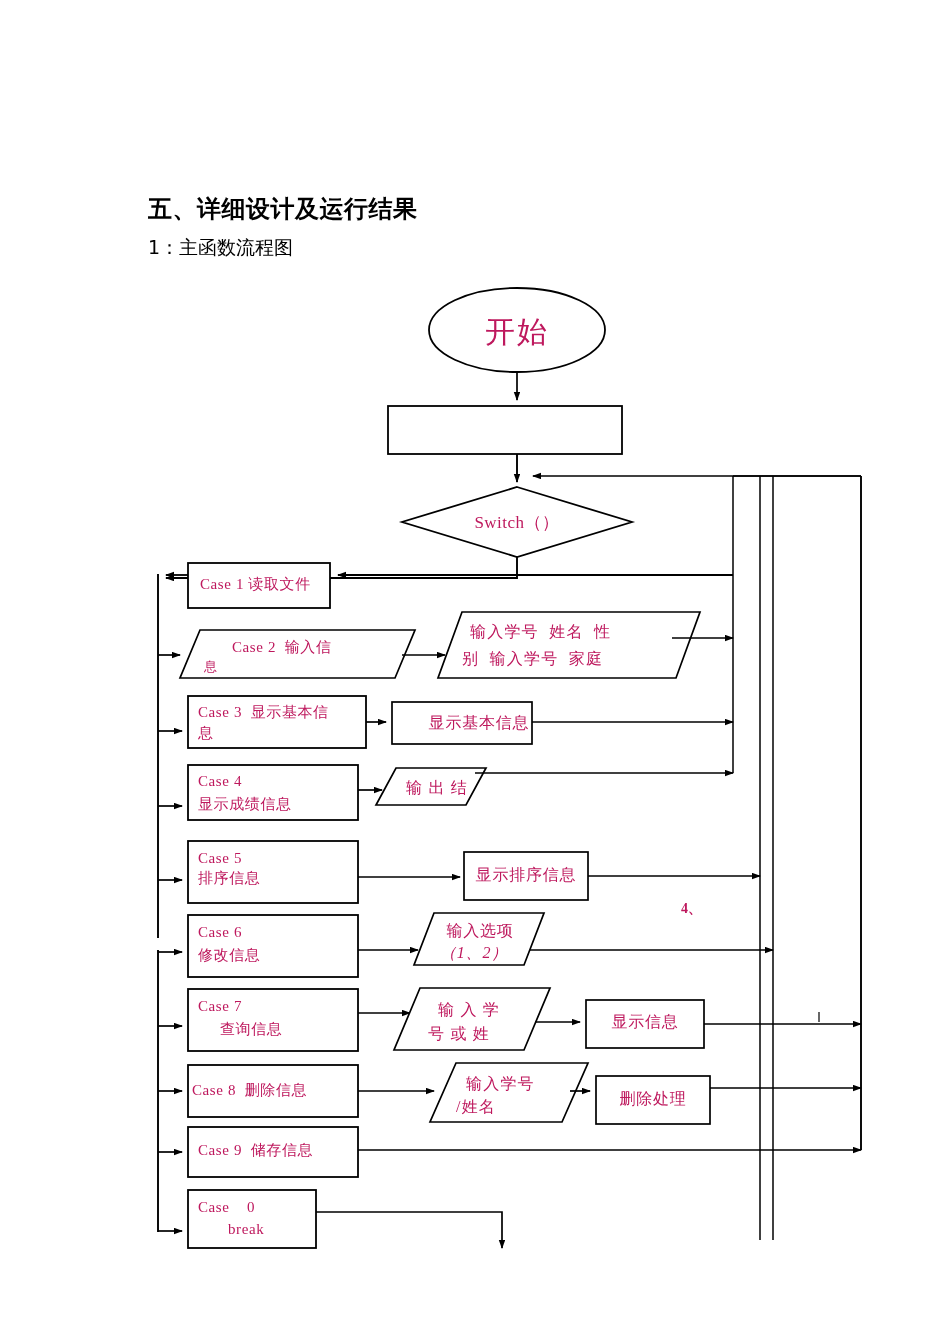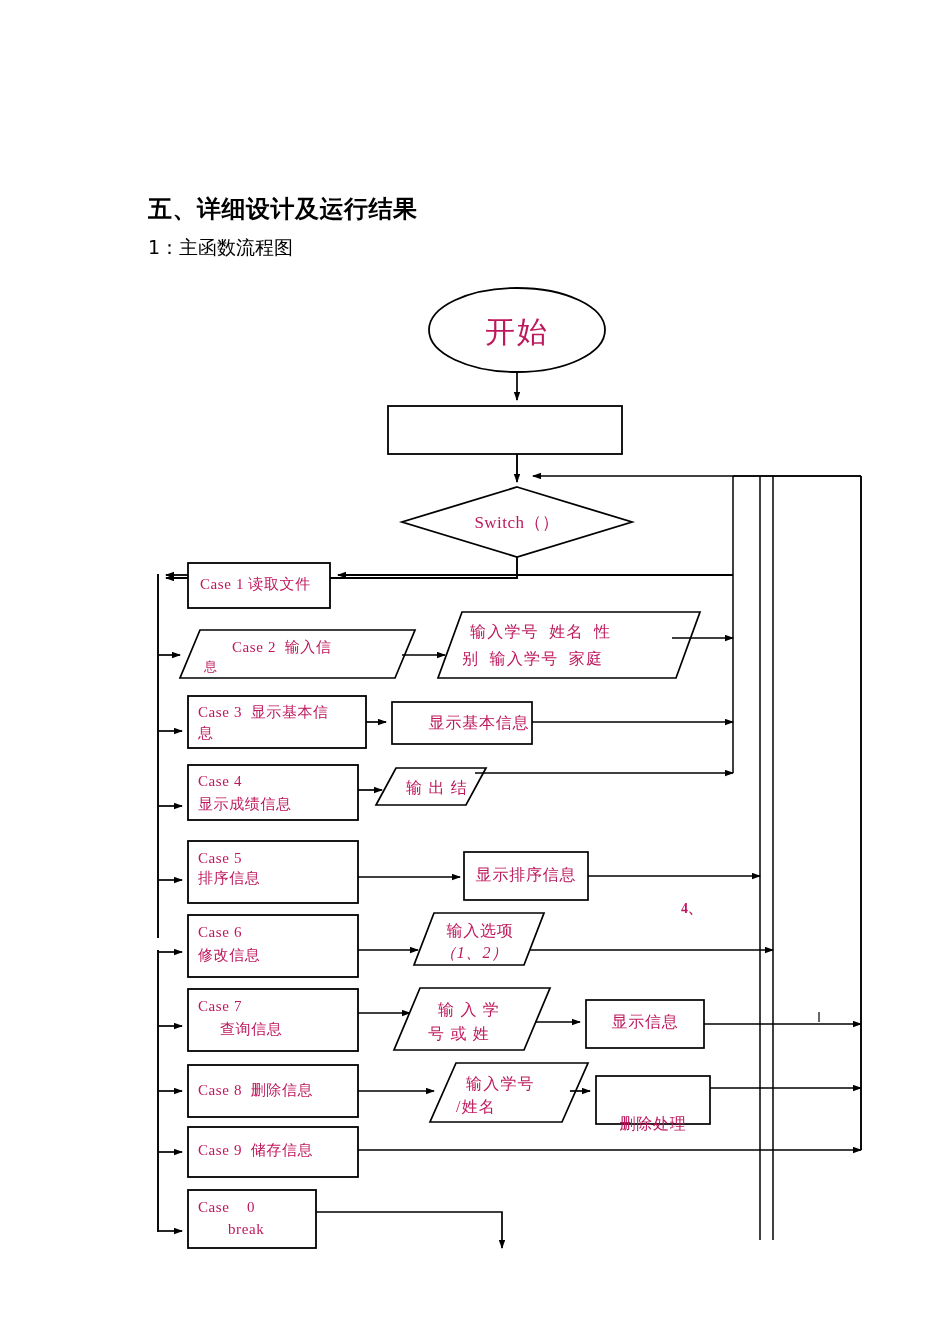--- a/index.html
+++ b/index.html
@@ -252,24 +252,24 @@
   <div class="node-text n-case" style="left:198px; top:946px;">修改信息</div>
   <div class="node-text n-proc center" style="left:428px; top:920px; width:104px;">输入选项</div>
   <div class="node-text n-proc center" style="left:422px; top:942px; width:104px;font-style:italic;">（1、2）</div>
 
   <div class="node-text n-case" style="left:198px; top:997px;">Case 7</div>
   <div class="node-text n-case" style="left:198px; top:1020px;margin-left:22px;">查询信息</div>
   <div class="node-text n-io" style="left:438px; top:999px;">输 入 学</div>
   <div class="node-text n-io" style="left:428px; top:1023px;">号 或 姓</div>
   <div class="node-text n-proc center" style="left:586px; top:1011px; width:118px;">显示信息</div>
 
-  <div class="node-text n-case" style="left:198px; top:1081px;">Case 8  删除信息</div>
+  <div class="node-text n-case" style="left:192px; top:1081px;">Case 8  删除信息</div>
   <div class="node-text n-io" style="left:466px; top:1073px;">输入学号</div>
   <div class="node-text n-io" style="left:456px; top:1096px;">/姓名</div>
-  <div class="node-text n-proc center" style="left:596px; top:1088px; width:114px;margin-top:25px;">删除处理</div>
+  <div class="node-text n-proc center" style="left:596px; top:1088px; width:114px;">删除处理</div>
 
   <div class="node-text n-case" style="left:198px; top:1141px;">Case 9  储存信息</div>
 
   <div class="node-text n-case" style="left:198px; top:1198px;">Case    0</div>
   <div class="node-text n-case" style="left:228px; top:1220px;">break</div>
 
   <div class="node-text n-note" style="left:681px; top:900px;">4、</div>
 
 </div>
 

